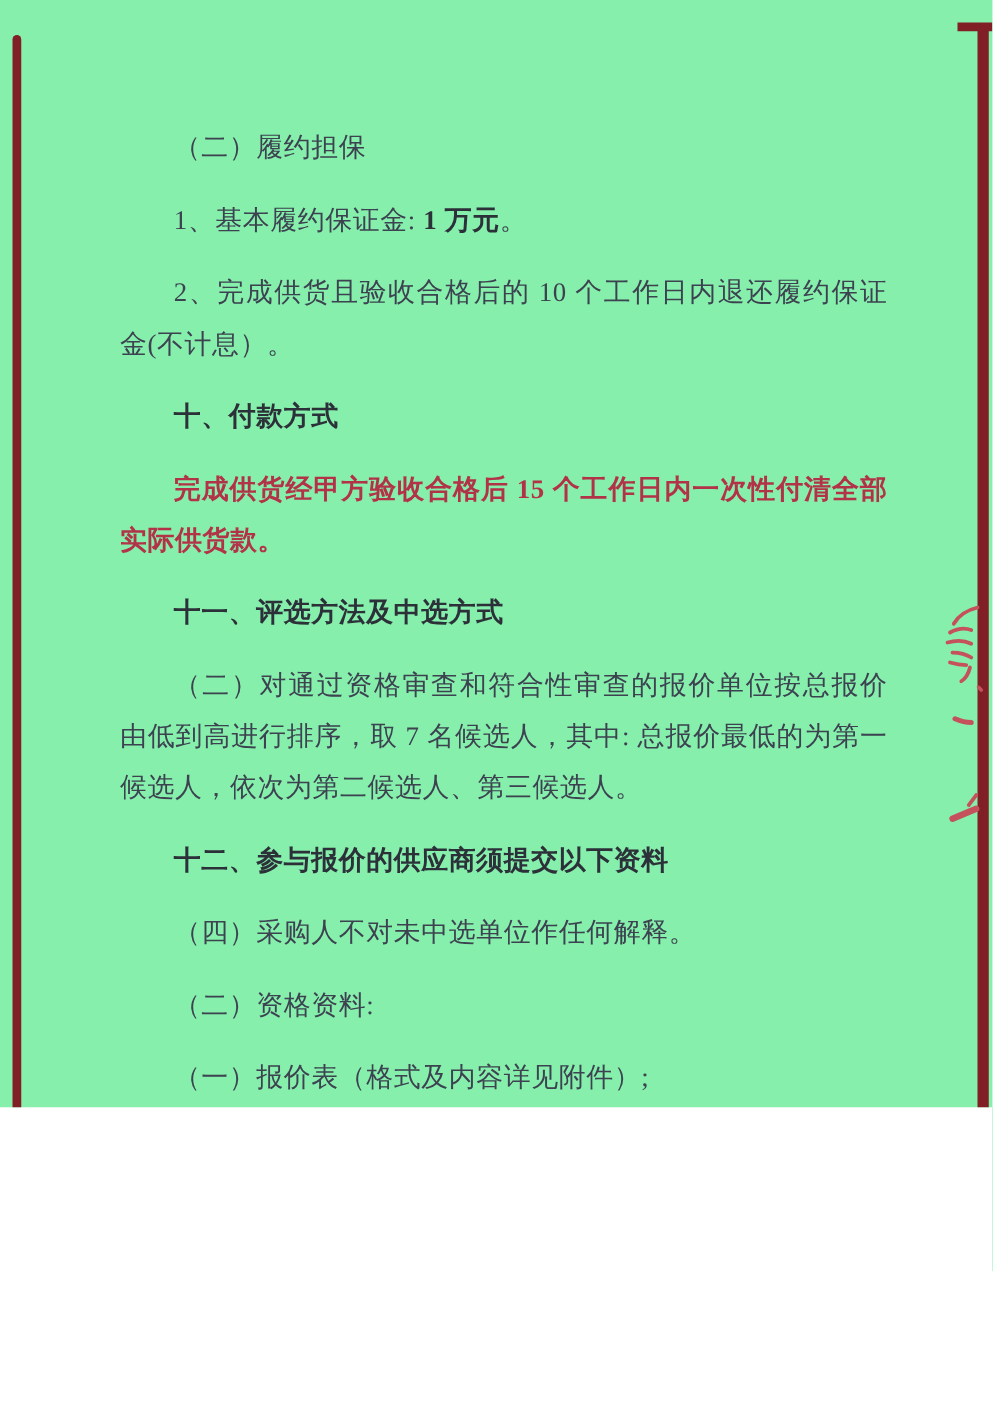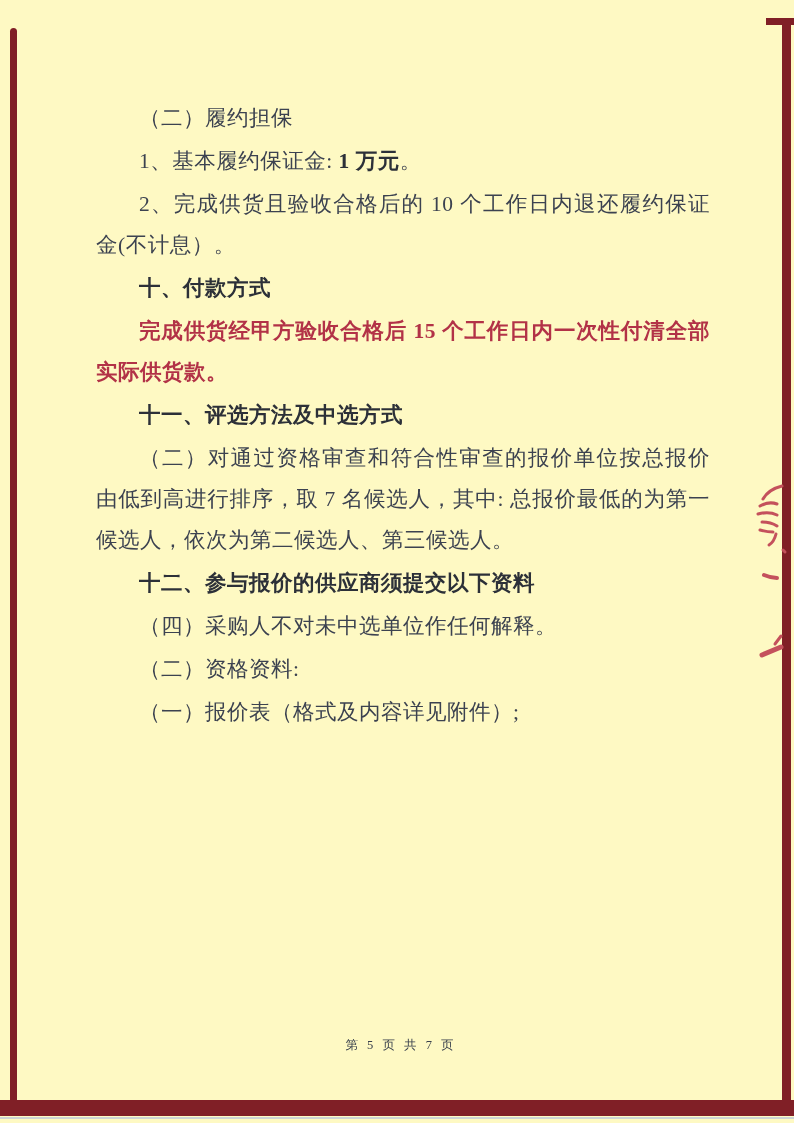--- a/index.html
+++ b/index.html
@@ -1,25 +1,25 @@
 <!DOCTYPE html>
 <html style="--text: #3c4250; --heading: #2c3038; --red-text: #b23247; --stamp-red: #c4515c; --scan-edge: #801f26;"><head>
 <meta charset="utf-8">
 <style>
   html,body{margin:0;padding:0;background:#ffffff;}
   .page{
-    position:relative;width:794px;height:1123px;background:#fef9c3;overflow:hidden;
+    position:relative;width:794px;height:886px;background:#86efac;overflow:hidden;
     font-family:"Liberation Serif","DejaVu Serif",serif;
   }
   .content{position:absolute;left:96px;top:98px;width:614px;}
   .para{
     margin:0;font-size:21.5px;line-height:41px;text-indent:43px;
     text-align:justify;color:var(--text,#3c4250);letter-spacing:0.5px;
   }
-  .para + .para{margin-top:2px;}
+  .para + .para{margin-top:17px;}
   .heading{
     font-family:"Liberation Sans","DejaVu Sans",sans-serif;
     font-weight:bold;color:var(--heading,#2c3038);
   }
   .red{color:var(--red-text,#b23247);font-weight:bold;}
   .b{font-weight:bold;color:var(--heading,#2c3038);}
   .footer{
     position:absolute;left:4px;top:1036px;width:794px;text-align:center;
     font-size:12.5px;line-height:18px;color:#39414d;letter-spacing:3px;
     font-family:Liberation Serif, serif;

